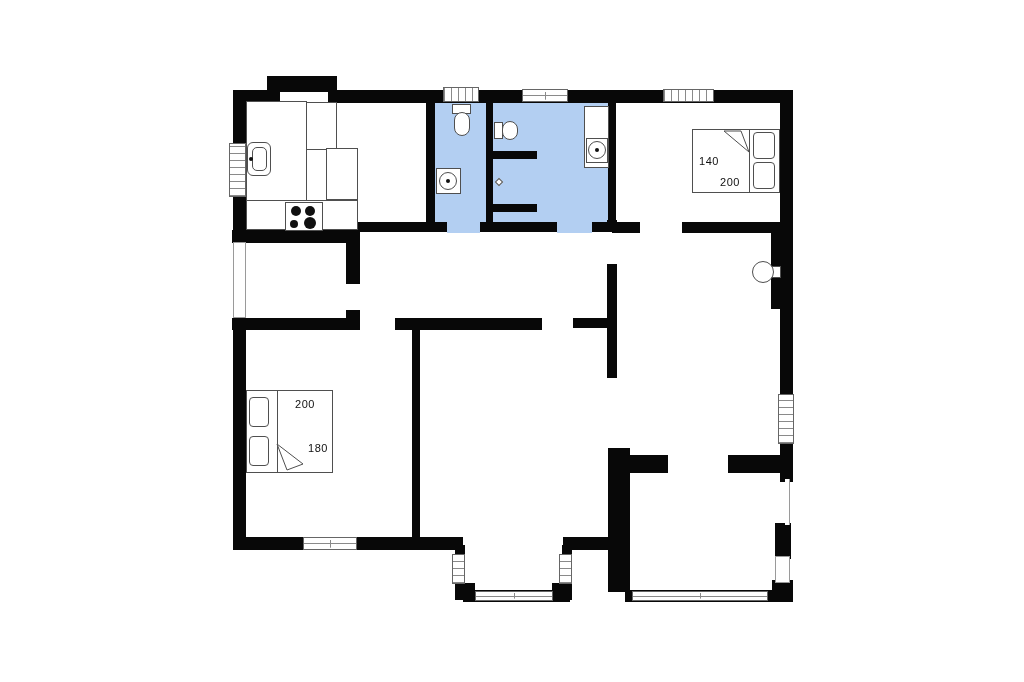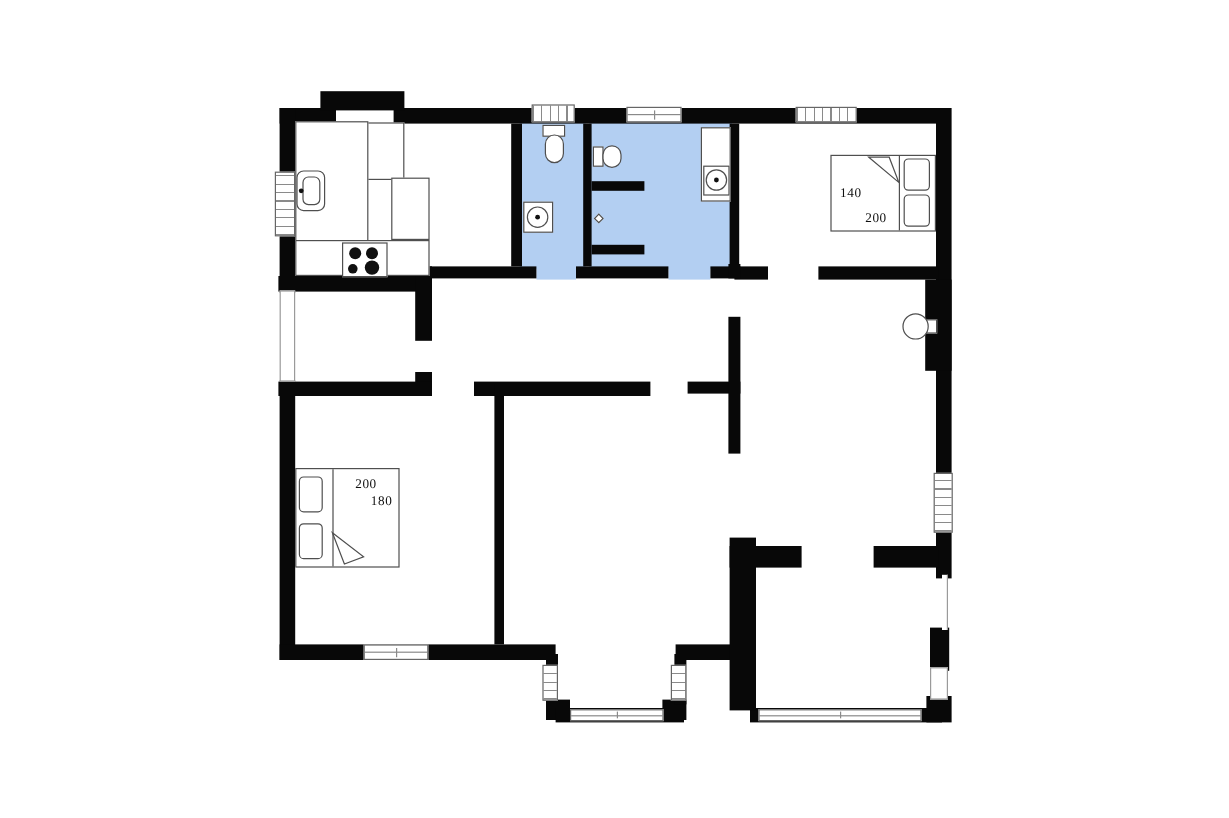--- a/index.html
+++ b/index.html
@@ -24,21 +24,21 @@
   .fx-dot{border-radius:50%;background:var(--text);}
   .fx-diamond{background:#fff;border:1px solid var(--outline);transform:rotate(45deg);}
   .plan-label{position:absolute;transform:translate(-50%,-50%);font-size:11px;
               color:var(--text);white-space:nowrap;letter-spacing:0.5px;}
   #fold-overlay{position:absolute;left:0;top:0;pointer-events:none;}
 </style>
 </head>
 <body style="background: rgb(255, 255, 255);">
 
 <div id="stage">
-  <div id="plan" class="abs" style="left:0;top:0;width:1024px;height:600px;font-family:Liberation Serif, serif;">
+  <div id="plan" class="abs" style="left:0;top:0;width:1024px;height:600px;">
       <div class="abs floor-blue" style="left: 433px; top: 100px; width: 55px; height: 124px;"></div>
       <div class="abs floor-blue" style="left: 491px; top: 100px; width: 119px; height: 124px;"></div>
       <div class="abs floor-blue" style="left: 447px; top: 222px; width: 33px; height: 11px;"></div>
       <div class="abs floor-blue" style="left: 557px; top: 222px; width: 35px; height: 11px;"></div>
       <div class="abs wall" style="left: 233px; top: 90px; width: 47px; height: 13px;"></div>
       <div class="abs wall" style="left: 328px; top: 90px; width: 462px; height: 13px;"></div>
       <div class="abs wall" style="left: 267px; top: 76px; width: 70px; height: 16px;"></div>
       <div class="abs wall" style="left: 233px; top: 90px; width: 13px; height: 55px;"></div>
       <div class="abs wall" style="left: 233px; top: 196px; width: 13px; height: 48px;"></div>
       <div class="abs wall" style="left: 233px; top: 317px; width: 13px; height: 233px;"></div>
@@ -120,19 +120,19 @@
       <div class="abs fx-line" style="left: 749px; top: 130px; width: 1px; height: 62px;"></div>
       <div class="abs fx-rect" style="left: 753px; top: 132px; width: 22px; height: 27px; border-radius: 4px;"></div>
       <div class="abs fx-rect" style="left: 753px; top: 162px; width: 22px; height: 27px; border-radius: 4px;"></div>
       <div class="abs fx-rect" style="left: 246px; top: 390px; width: 87px; height: 83px;"></div>
       <div class="abs fx-line" style="left: 277px; top: 391px; width: 1px; height: 81px;"></div>
       <div class="abs fx-rect" style="left: 249px; top: 397px; width: 20px; height: 30px; border-radius: 4px;"></div>
       <div class="abs fx-rect" style="left: 249px; top: 436px; width: 20px; height: 30px; border-radius: 4px;"></div>
       <span class="plan-label" style="left: 709px; top: 161px;">140</span>
       <span class="plan-label" style="left: 730px; top: 182px;">200</span>
       <span class="plan-label" style="left: 305px; top: 404px;">200</span>
-      <span class="plan-label" style="left: 318px; top: 418px;">180</span>
+      <span class="plan-label" style="left: 318px; top: 448px;">180</span>
     </div>
   <svg id="fold-overlay" width="1024" height="682">
       <polygon points="724,131 749,152 741,131" fill="#ffffff" stroke="#4f4f4f" stroke-width="1"></polygon>
       <polygon points="277,444 303,464 287,470" fill="#ffffff" stroke="#4f4f4f" stroke-width="1"></polygon>
     </svg>
 </div>
 
 </body></html>

